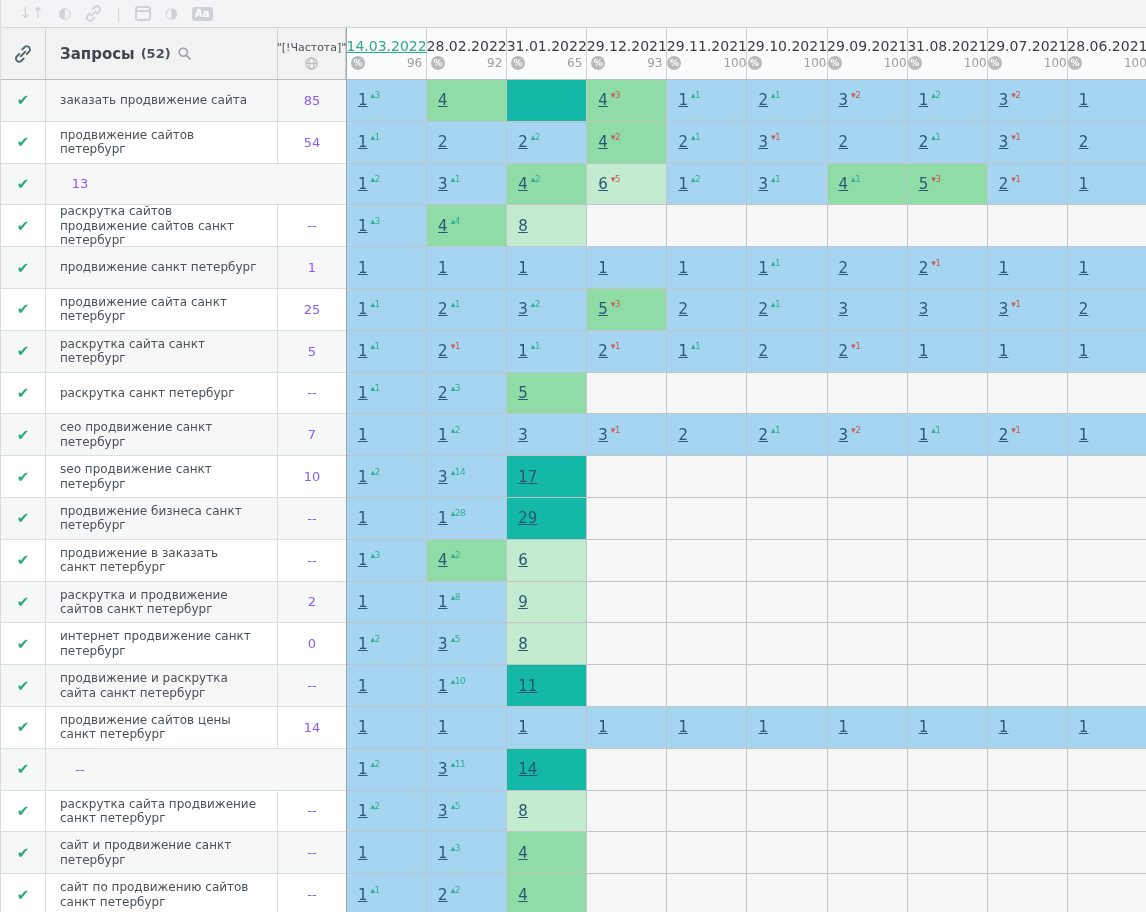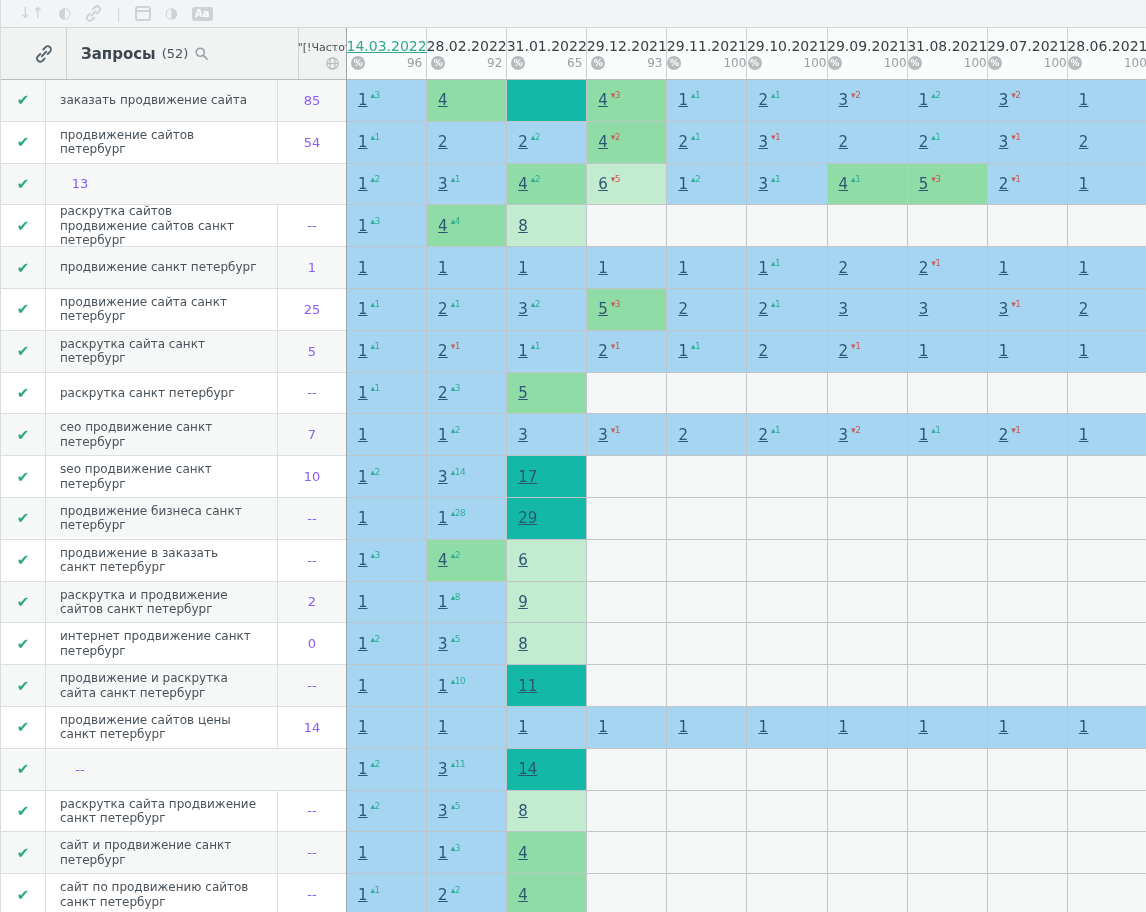--- a/index.html
+++ b/index.html
@@ -14,27 +14,27 @@
   .tb-sep { color:#d5dadd; font-size:14px; }
   .tb-aa { background:#ccd2d6; color:#fff; font-size:10px; font-weight:bold;
            border-radius:3px; padding:2px 3px; line-height:1; }
 
   
   .body-wrap { display:flex; height:884px; }
   .left-pane { width:345px; flex:0 0 345px; }
   .right-pane { width:801px; flex:0 0 801px; border-left:1px solid #9ea4a7; }
 
   
-  .lhead { display:flex; height:52px; background:#f1f2f2; border-bottom:1px solid #b9bec0;padding-left:21px; }
+  .lhead { display:flex; height:52px; background:#f1f2f2; border-bottom:1px solid #b9bec0; }
   .lhead .hcell { border-right:1px solid #cdd1d3; display:flex; align-items:center; justify-content:center; }
   .hcell.h-link { width:45px; flex:0 0 45px; }
   .hcell.h-query { width:232px; flex:0 0 232px; justify-content:flex-start; padding-left:14px; gap:6px; }
   .hcell.h-freq { width:68px; flex:0 0 68px; flex-direction:column; padding-top:4px; }
   .q-title { font-size:15px; font-weight:600; color:#3e4750; }
-  .q-count { font-size:13px; font-weight:400; color:#4b545d; }
+  .q-count { font-size:13px; font-weight:700; color:#4b545d; }
   .freq-label { font-size:11px; color:#4b5258; white-space:nowrap; }
   .rhead { display:flex; height:52px; background:#fafbfb; border-bottom:1px solid #b9bec0; }
   .dcell { width:80.1px; flex:0 0 80.1px; border-right:1px solid #cdd1d3;
            display:flex; flex-direction:column; align-items:center; justify-content:center; }
   .dcell:first-child { border-left:none; }
   .d-date { font-size:14px; color:#3a4045; text-decoration:none; }
   .d-date.active { color:#2da88e; text-decoration:underline; }
   .d-pct { display:flex; align-items:center; gap:2px; margin-top:2px; }
   .pct-ic { width:14px; height:14px; border-radius:50%; background:#b6bbbe; color:#fff;
             font-size:9px; font-weight:bold; display:flex; align-items:center; justify-content:center; }

